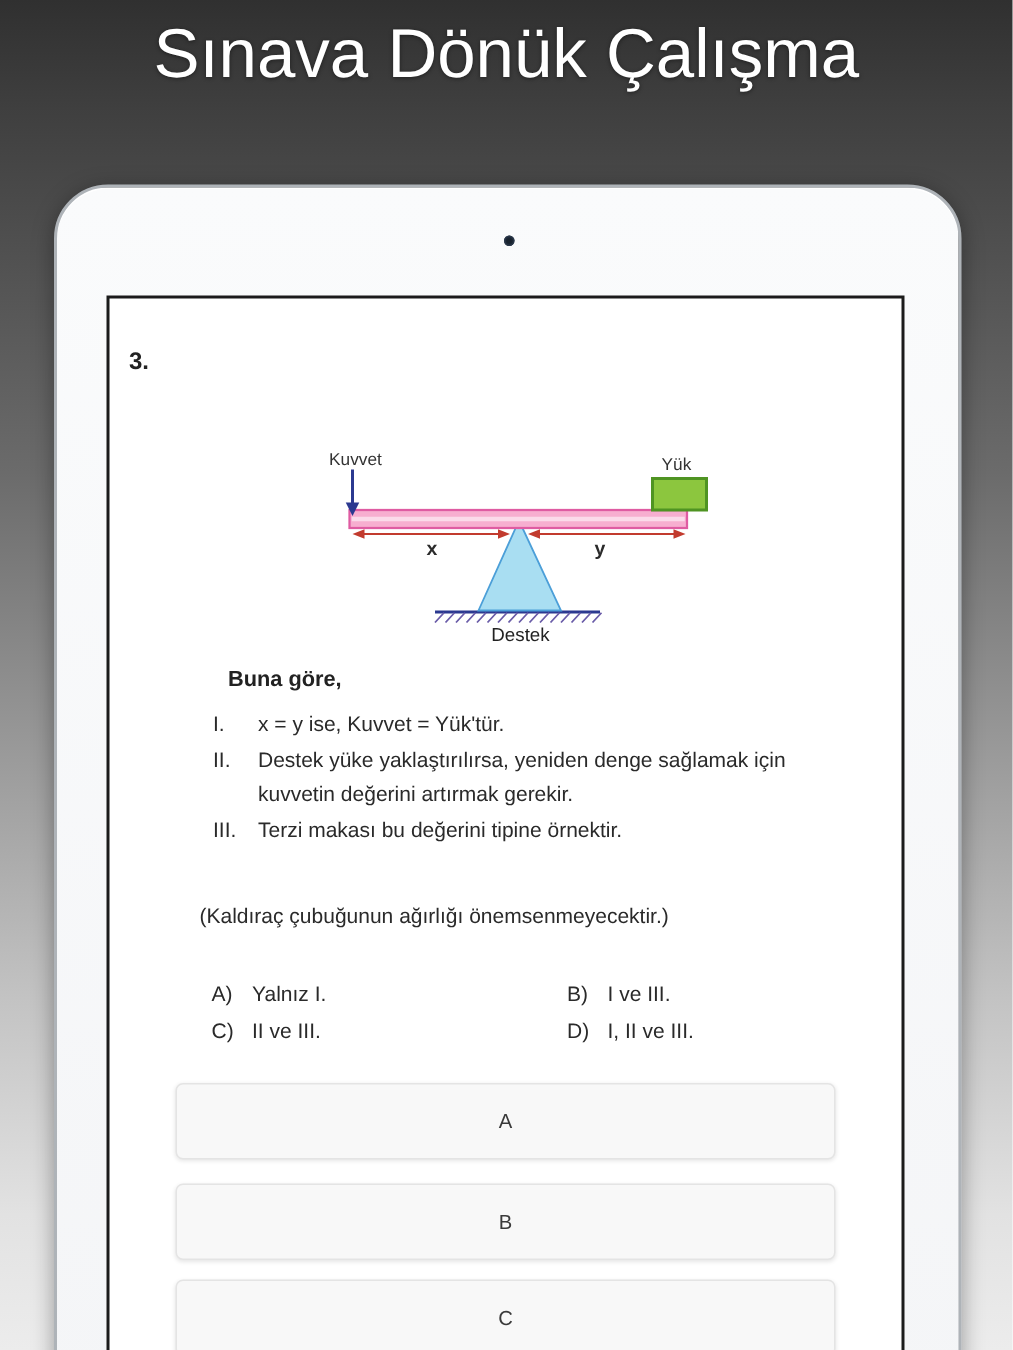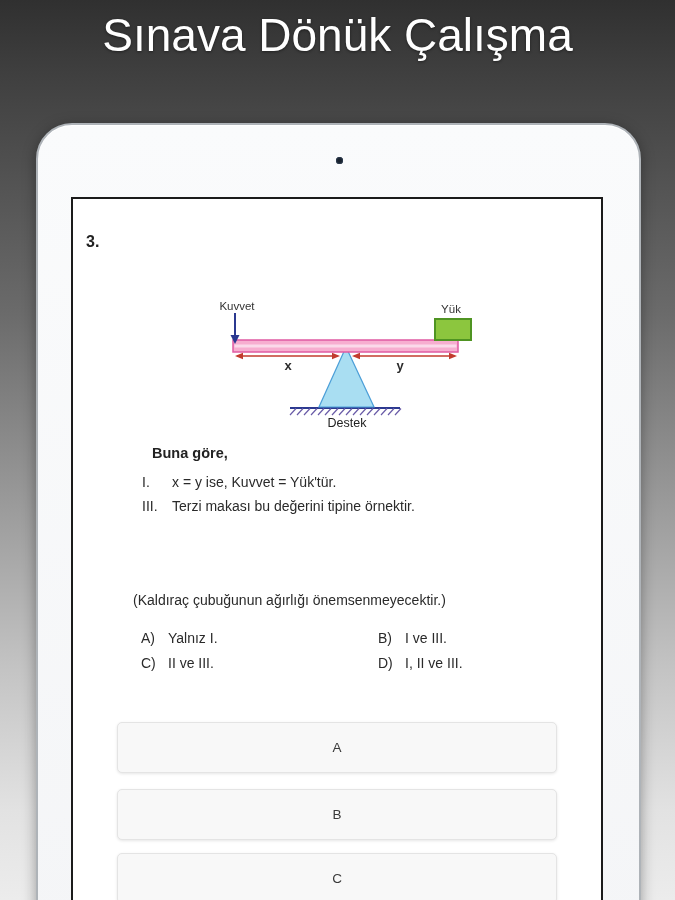--- a/index.html
+++ b/index.html
@@ -66,25 +66,25 @@
 
   .statements { position: absolute; left: 69px; top: 272px; width: 412px; }
   .statement { position: relative; padding-left: 30px; font-size: 14px; line-height: 23.5px; color: #2a2a2a; }
   .numeral { position: absolute; left: 0; top: 0; }
 
   .promptb {
     position: absolute; left: 60px; top: 377px;
     font-size: 14.5px; font-weight: 700; color: #222;
   }
   .note {
-    position: absolute; left: 60px; top: 393px;
+    position: absolute; left: 60px; top: 403px;
     font-size: 14px; color: #2a2a2a;
   }
 
-  .choice { position: absolute; font-size: 14px; color: #2a2a2a; white-space: nowrap; }
+  .choice { position: absolute; font-size: 14px; color: #2a2a2a; white-space: nowrap; margin-top: 24px; }
   .clabel { display: inline-block; width: 27px; }
   .choice.c0 { left: 68px;  top: 431px; }
   .choice.c1 { left: 305px; top: 431px; }
   .choice.c2 { left: 68px;  top: 456px; }
   .choice.c3 { left: 305px; top: 456px; }
 
   .answer-btn {
     position: absolute; left: 44px; width: 440px; height: 51px;
     background: #f8f8f8;
     border: 1px solid #e4e4e4;
@@ -143,20 +143,24 @@
       </svg>
 
       <div class="intro">Buna göre,</div>
 
       <div class="statements">
         <div class="statement">
           <span class="numeral">I.</span>
           <span>x = y ise, Kuvvet = Yük'tür.</span>
         </div>
         <div class="statement">
+          <span class="numeral">II.</span>
+          <span>Destek yüke yaklaştırılırsa, yeniden denge sağlamak için kuvvetin değerini artırmak gerekir.</span>
+        </div>
+        <div class="statement">
           <span class="numeral">III.</span>
           <span>Terzi makası bu değerini tipine örnektir.</span>
         </div>
       </div>
 
       <div class="note">(Kaldıraç çubuğunun ağırlığı önemsenmeyecektir.)</div>
 
       <div class="choice c0">
         <span class="clabel">A)</span><span>Yalnız I.</span>
       </div>

